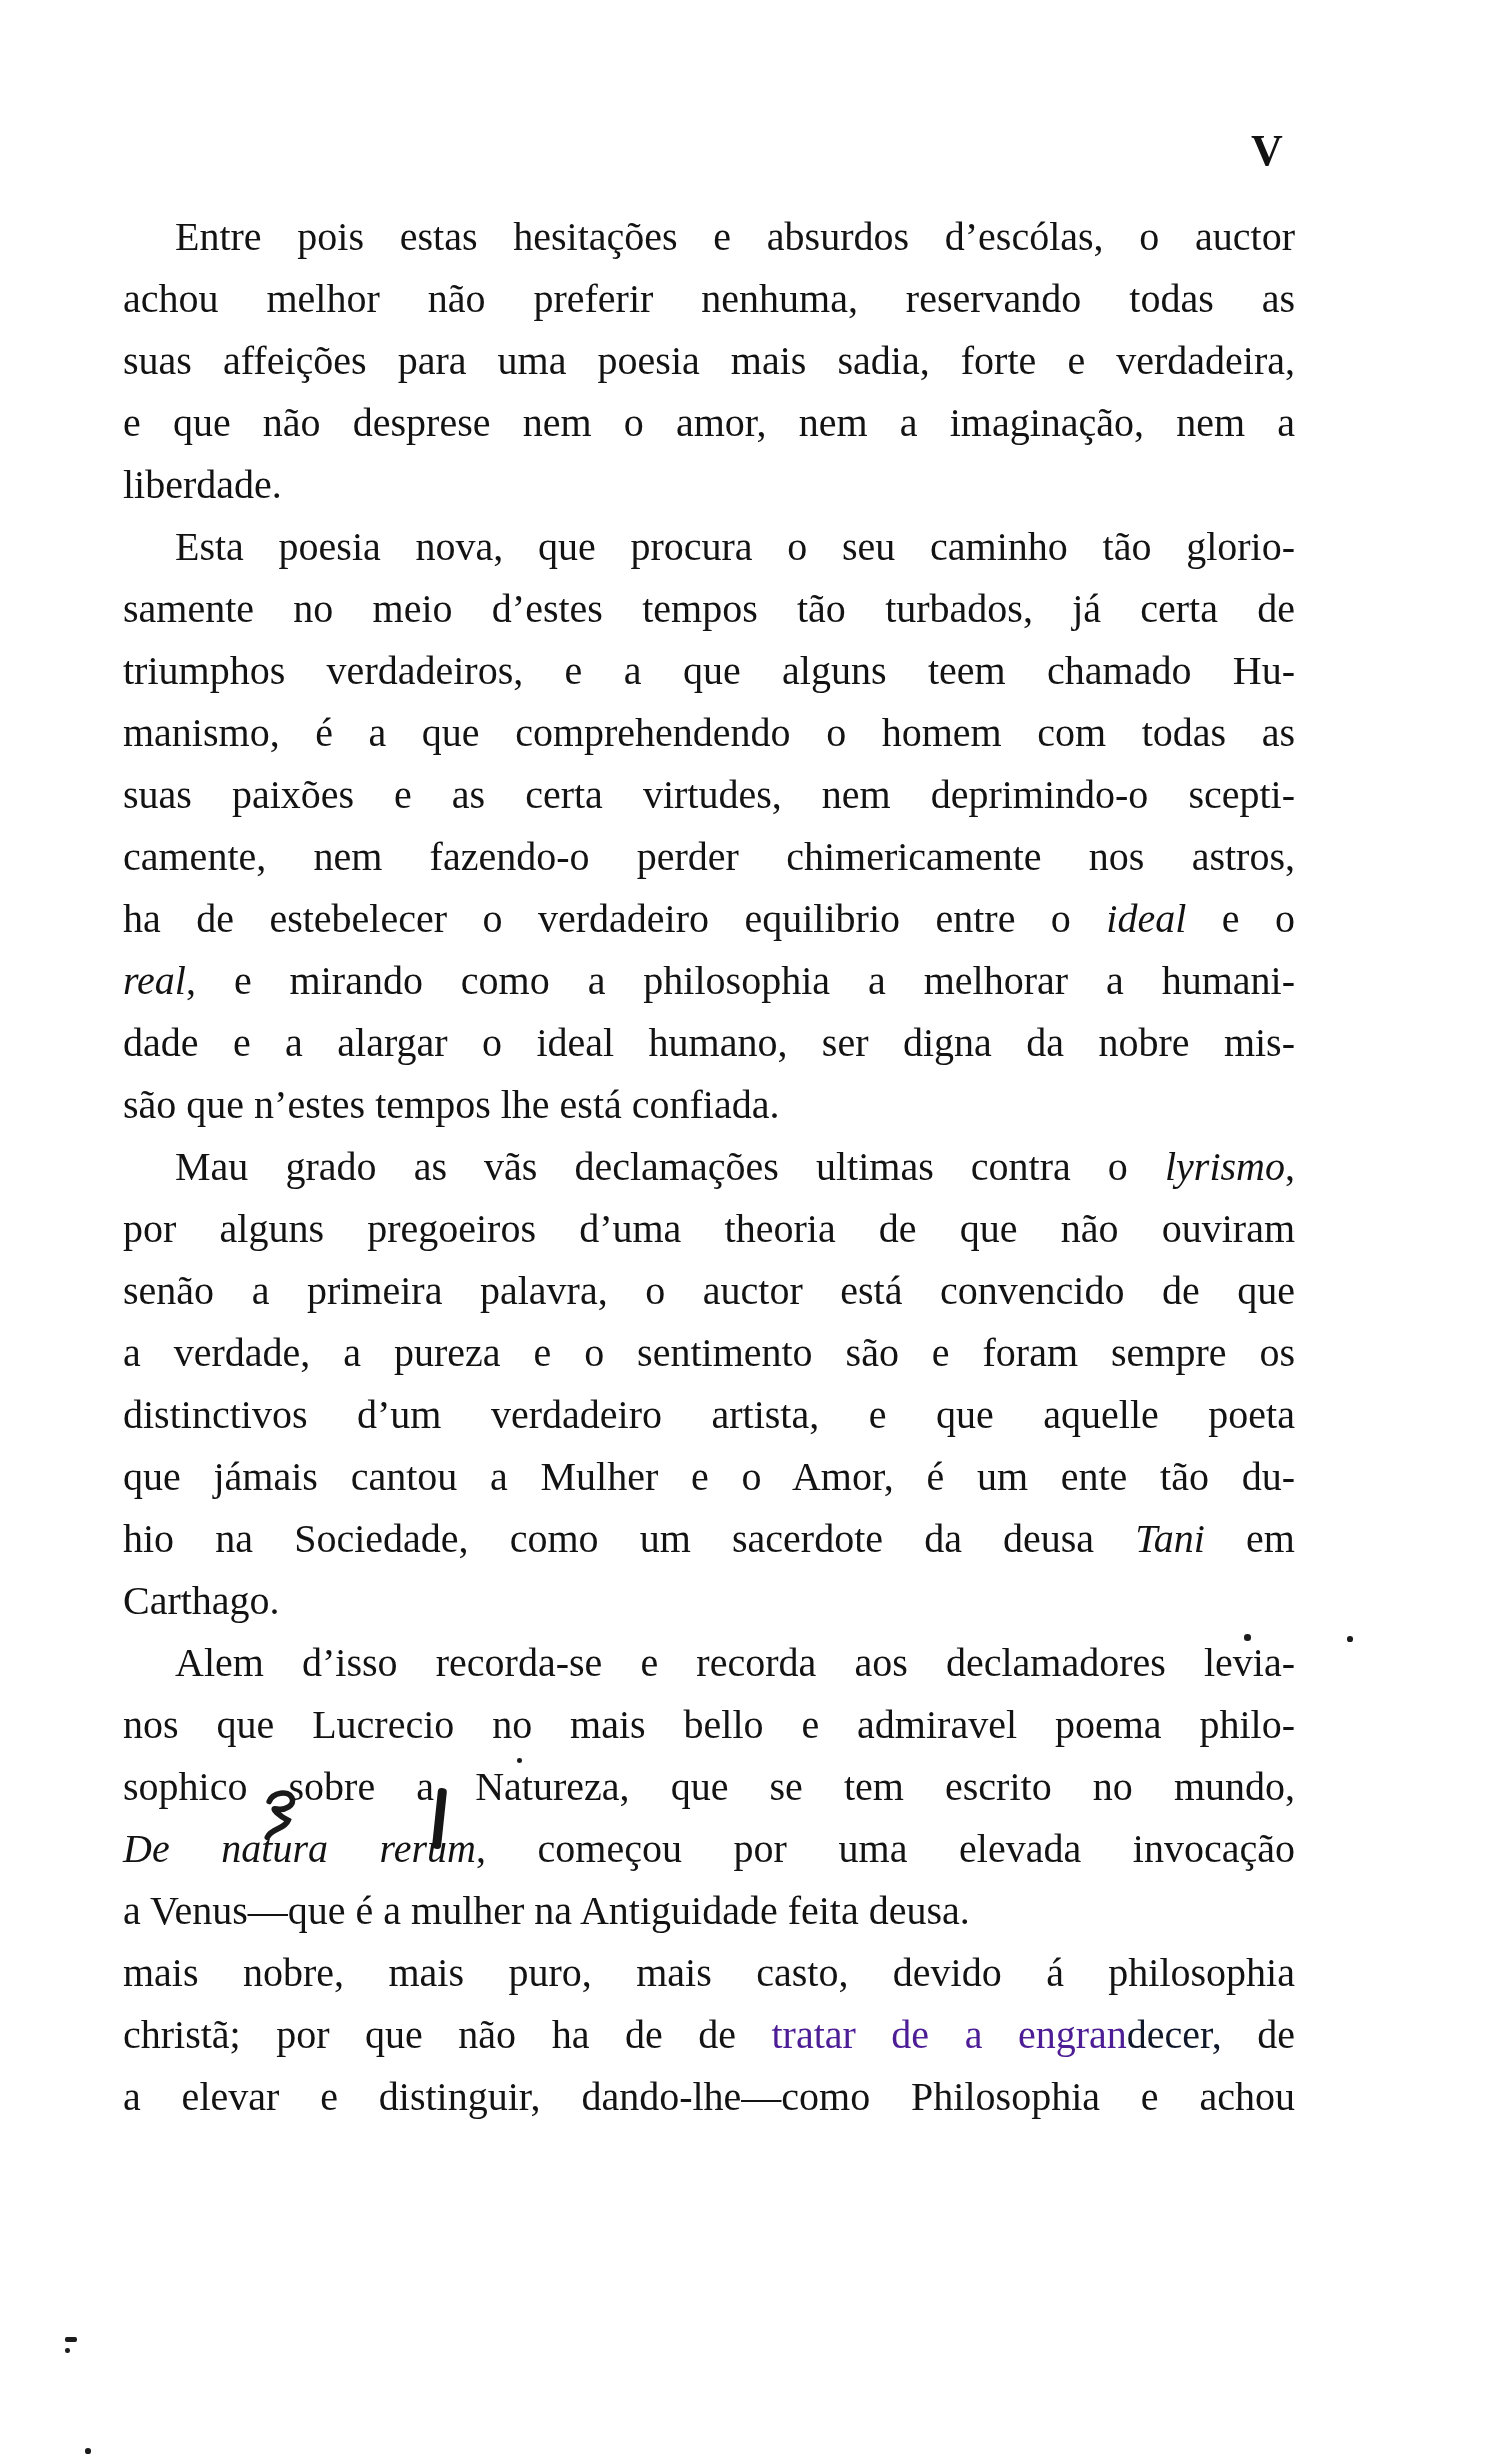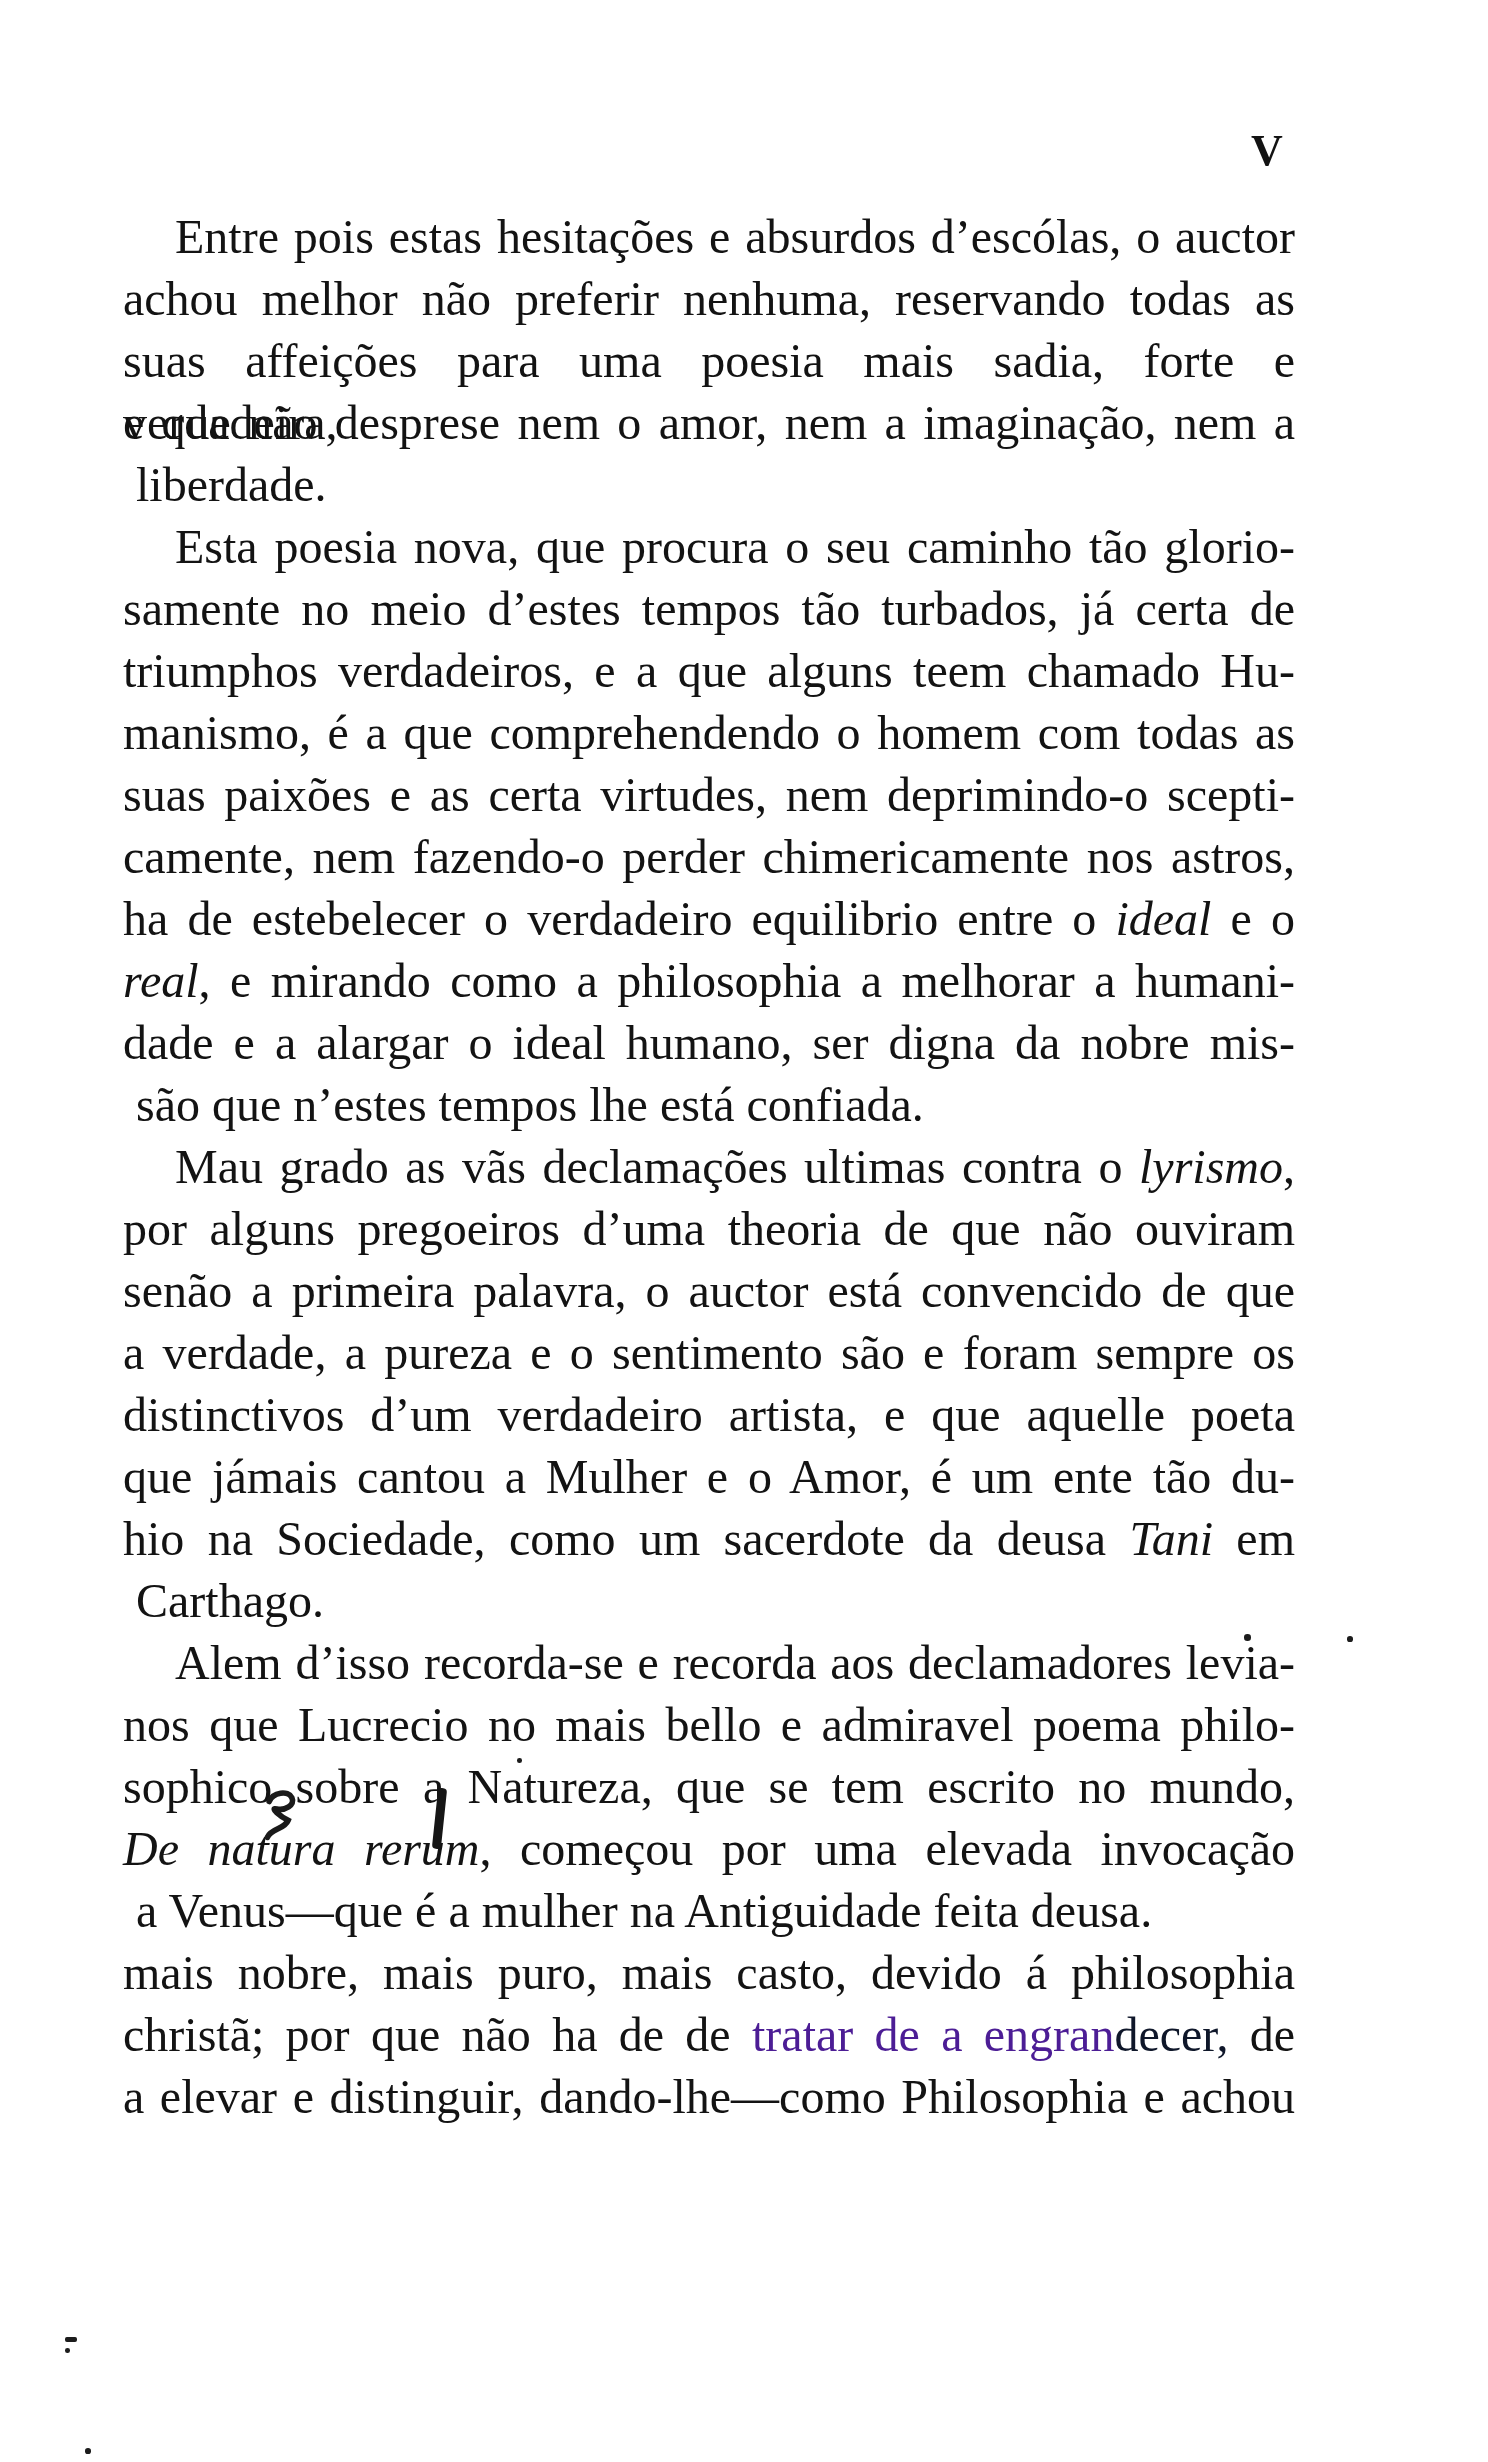--- a/index.html
+++ b/index.html
@@ -18,28 +18,28 @@
     letter-spacing:0.9px;
   }
   .text-block{
     position:absolute;
     left:123px;top:206px;
     width:1172px;
   }
   .para{margin:0;padding:0;}
   .line{
     height:62px;line-height:62px;
-    font-size:48px;
+    font-size:40px;
     text-align:justify;
     text-align-last:justify;
     overflow:visible;
     white-space:normal;
   }
   .line.indent{text-indent:52px;}
-  .line.short{text-align:left;text-align-last:left;margin-left:13px;}
+  .line.short{text-align:left;text-align-last:left;}
   .seg.it{font-style:italic;}
   .seg.faded{color:#4c1d95;}
   .seg.semi{color:#0f172a;}
   .ink-speck{
     position:absolute;background:#1c1c1c;border-radius:50%;
   }
   .ink-dash{
     position:absolute;background:#1c1c1c;border-radius:1.9px;
   }
   .ink-stroke{

